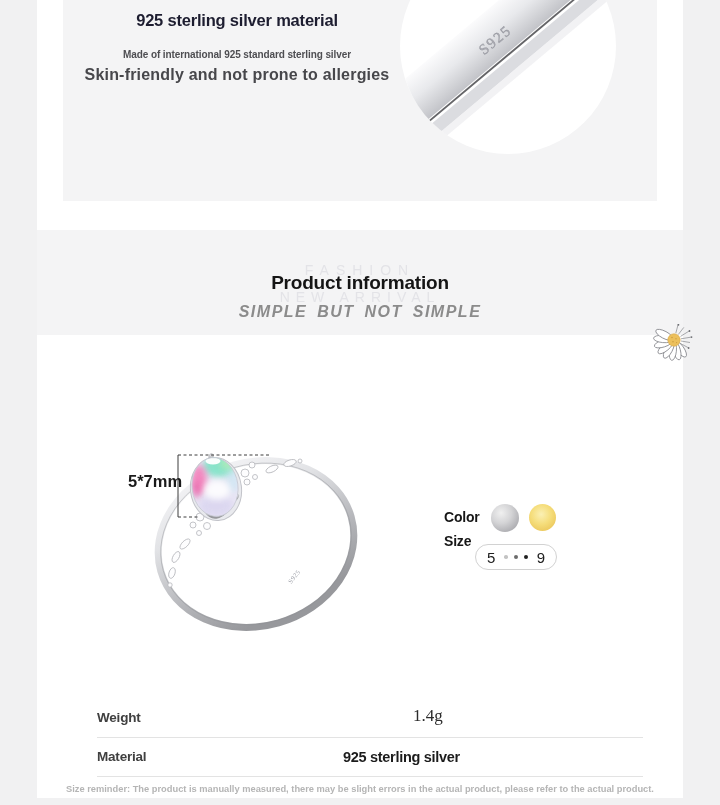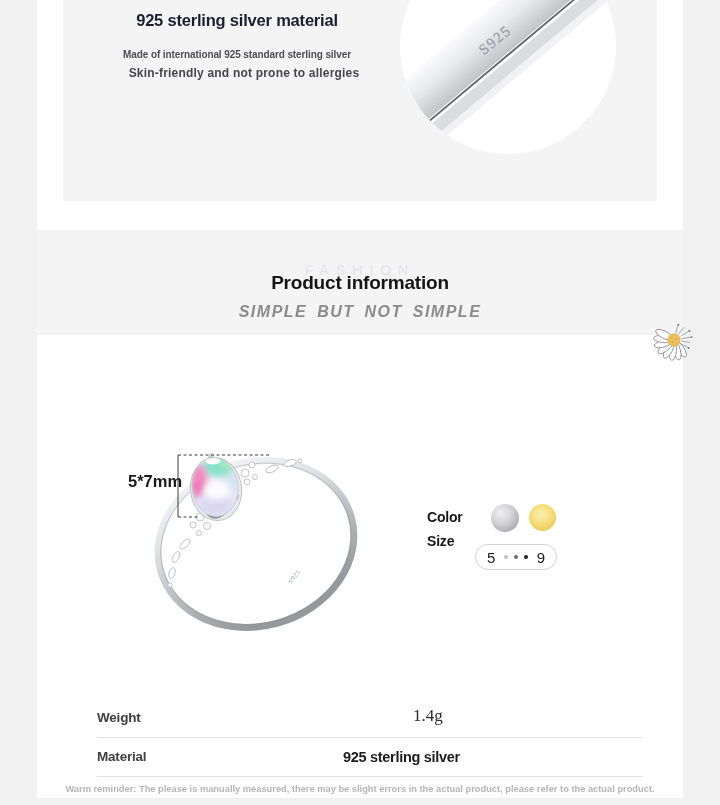--- a/index.html
+++ b/index.html
@@ -10,33 +10,33 @@
     -webkit-font-smoothing:antialiased;
   }
   .abs{position:absolute;}
   .page{position:absolute;left:37px;top:0;width:646px;height:798px;background:#ffffff;}
   .panel{background:#f4f4f5;}
   .ctr{text-align:center;}
 
   
   .top-title{left:0;top:11px;width:400px;font-size:16.5px;font-weight:700;color:#1d1d30;letter-spacing:-0.2px;}
   .top-sub1{left:0;top:49px;width:400px;font-size:10px;font-weight:600;color:#4e4e52;letter-spacing:-0.1px;}
-  .top-sub2{left:0;top:66px;width:400px;font-size:12px;font-weight:700;color:#47474b;letter-spacing:0.2px;margin-left:7px;}
+  .top-sub2{left:0;top:66px;width:400px;font-size:16px;font-weight:700;color:#47474b;letter-spacing:0.2px;}
   .circle-photo{left:363px;top:-62px;width:216px;height:216px;border-radius:50%;background:#fff;overflow:hidden;}
 
   
   .wm{left:0;width:646px;color:#e3e3e7;font-weight:400;}
   .wm1{top:262px;font-size:14px;letter-spacing:7px;}
   .wm2{top:289px;font-size:14px;letter-spacing:6px;}
   .info-title{left:0;top:272px;width:646px;font-size:19px;font-weight:700;color:#151515;letter-spacing:-0.2px;}
   .info-sub{left:0;top:303px;width:646px;font-size:16px;font-style:italic;font-weight:600;color:#8b8b8b;letter-spacing:1.5px;word-spacing:4px;}
 
   
   .dim-label{left:91px;top:472px;font-size:16.5px;font-weight:700;color:#1a1a1a;}
-  .opt-label{font-size:14px;font-weight:700;color:#161616;letter-spacing:-0.2px;}
+  .opt-label{font-size:14px;font-weight:700;color:#161616;letter-spacing:-0.2px;margin-left:17px;}
   .swatch{border-radius:50%;}
   .swatch-silver{left:454px;top:504px;width:28px;height:28px;
     background:radial-gradient(circle at 36% 32%, #f0f0f0 0%, #d4d4d6 40%, #b3b3b7 72%, #98989c 100%);}
   .swatch-gold{left:492px;top:504px;width:27px;height:27px;
     background:radial-gradient(circle at 45% 38%, #fbf0b4 0%, #f5dd7a 45%, #ecc95e 78%, #e2ba4b 100%);}
   .size-pill{left:438px;top:544px;width:82px;height:26px;border:1px solid #d2d2d2;border-radius:14px;background:#fff;
     display:flex;align-items:center;box-sizing:border-box;padding:0 11px;}
   .size-num{font-size:15px;font-weight:500;color:#202020;}
   .size-dots{flex:1;display:flex;align-items:center;justify-content:center;gap:6px;}
   .dot{border-radius:50%;}
@@ -77,20 +77,21 @@
         <rect x="-160" y="1" width="320" height="1.8" fill="#4a4a4e" opacity="0.85"></rect>
         <rect x="-160" y="5.5" width="320" height="12" fill="#d9dade" opacity="0.95"></rect>
         <rect x="-160" y="17.5" width="320" height="7" fill="#e9eaec" opacity="0.6"></rect>
         <text x="2" y="-13" text-anchor="middle" font-family="Liberation Serif, serif" font-size="15" fill="#aaabb2" stroke="#8f9098" stroke-width="0.3" letter-spacing="1.5">S925</text>
       </g>
     </svg>
   </div>
 
   <div class="abs panel" style="left:0;top:230px;width:646px;height:105px;"></div>
   <div class="abs ctr wm wm1">FASHION</div>
+  <div class="abs ctr wm wm2">NEW ARRIVAL</div>
   <div class="abs ctr info-title">Product information</div>
   <div class="abs ctr info-sub">SIMPLE BUT NOT SIMPLE</div>
 
   <svg class="abs" style="left:606px;top:324px;" width="56" height="48" viewBox="0 0 56 48">
     <g stroke="#85868b" stroke-width="0.8" fill="#ffffff">
       <ellipse cx="37.3" cy="25.0" rx="9.5" ry="3.6" transform="rotate(55 37.3 25.0)"></ellipse>
       <ellipse cx="33.8" cy="26.6" rx="9.5" ry="3.6" transform="rotate(75 33.8 26.6)"></ellipse>
       <ellipse cx="29.8" cy="26.9" rx="9.5" ry="3.6" transform="rotate(96 29.8 26.9)"></ellipse>
       <ellipse cx="25.8" cy="25.7" rx="9.5" ry="3.6" transform="rotate(118 25.8 25.7)"></ellipse>
       <ellipse cx="22.6" cy="23.1" rx="9.5" ry="3.6" transform="rotate(140 22.6 23.1)"></ellipse>
@@ -212,14 +213,14 @@
     <span class="size-num">9</span>
   </div>
 
   <div class="abs spec-label" style="top:710px;">Weight</div>
   <div class="abs spec-value-serif">1.4g</div>
   <div class="abs divider" style="top:737px;"></div>
   <div class="abs spec-label" style="top:749px;">Material</div>
   <div class="abs spec-value-bold">925 sterling silver</div>
   <div class="abs divider" style="top:776px;"></div>
 
-  <div class="abs ctr footer-note">Warm reminder: The please is manually measured, there may be slight errors in the actual product, please refer to the actual product.</div>
+  <div class="abs ctr footer-note">Size reminder: The product is manually measured, there may be slight errors in the actual product, please refer to the actual product.</div>
 </div>
 
 </body></html>

